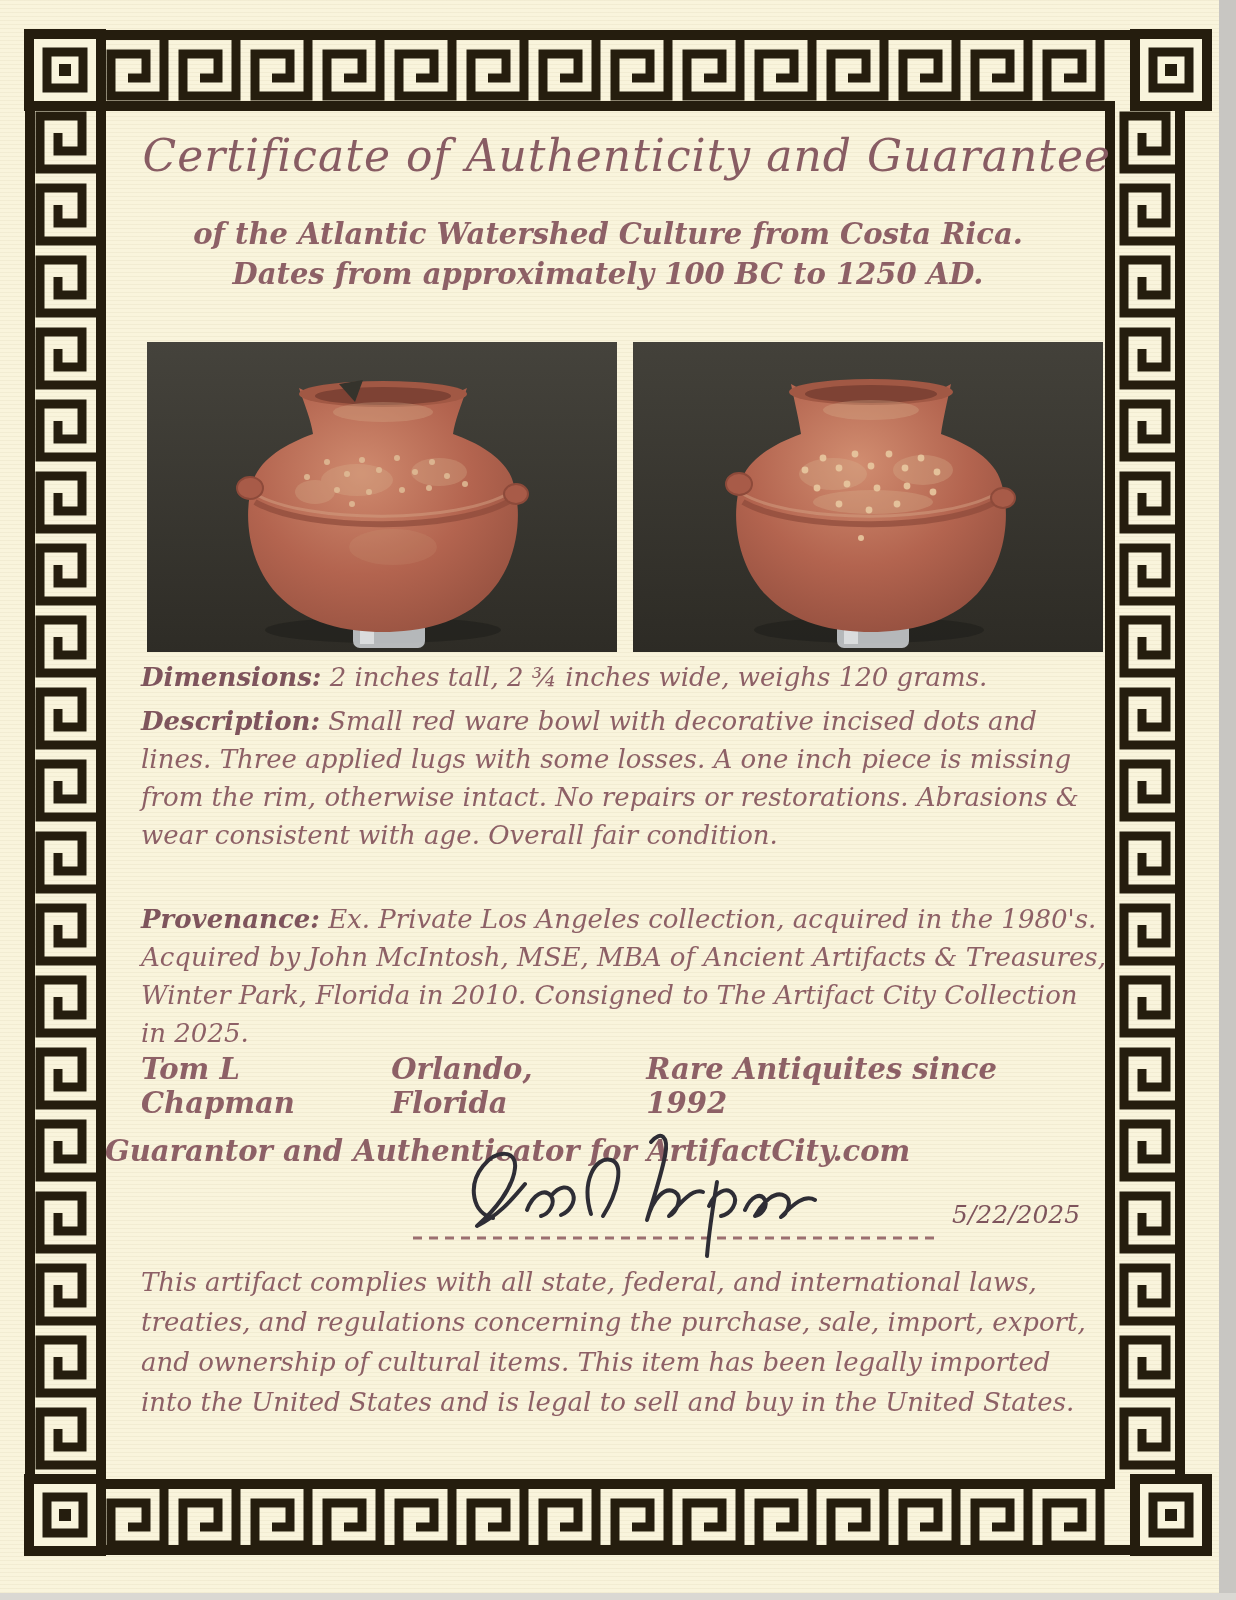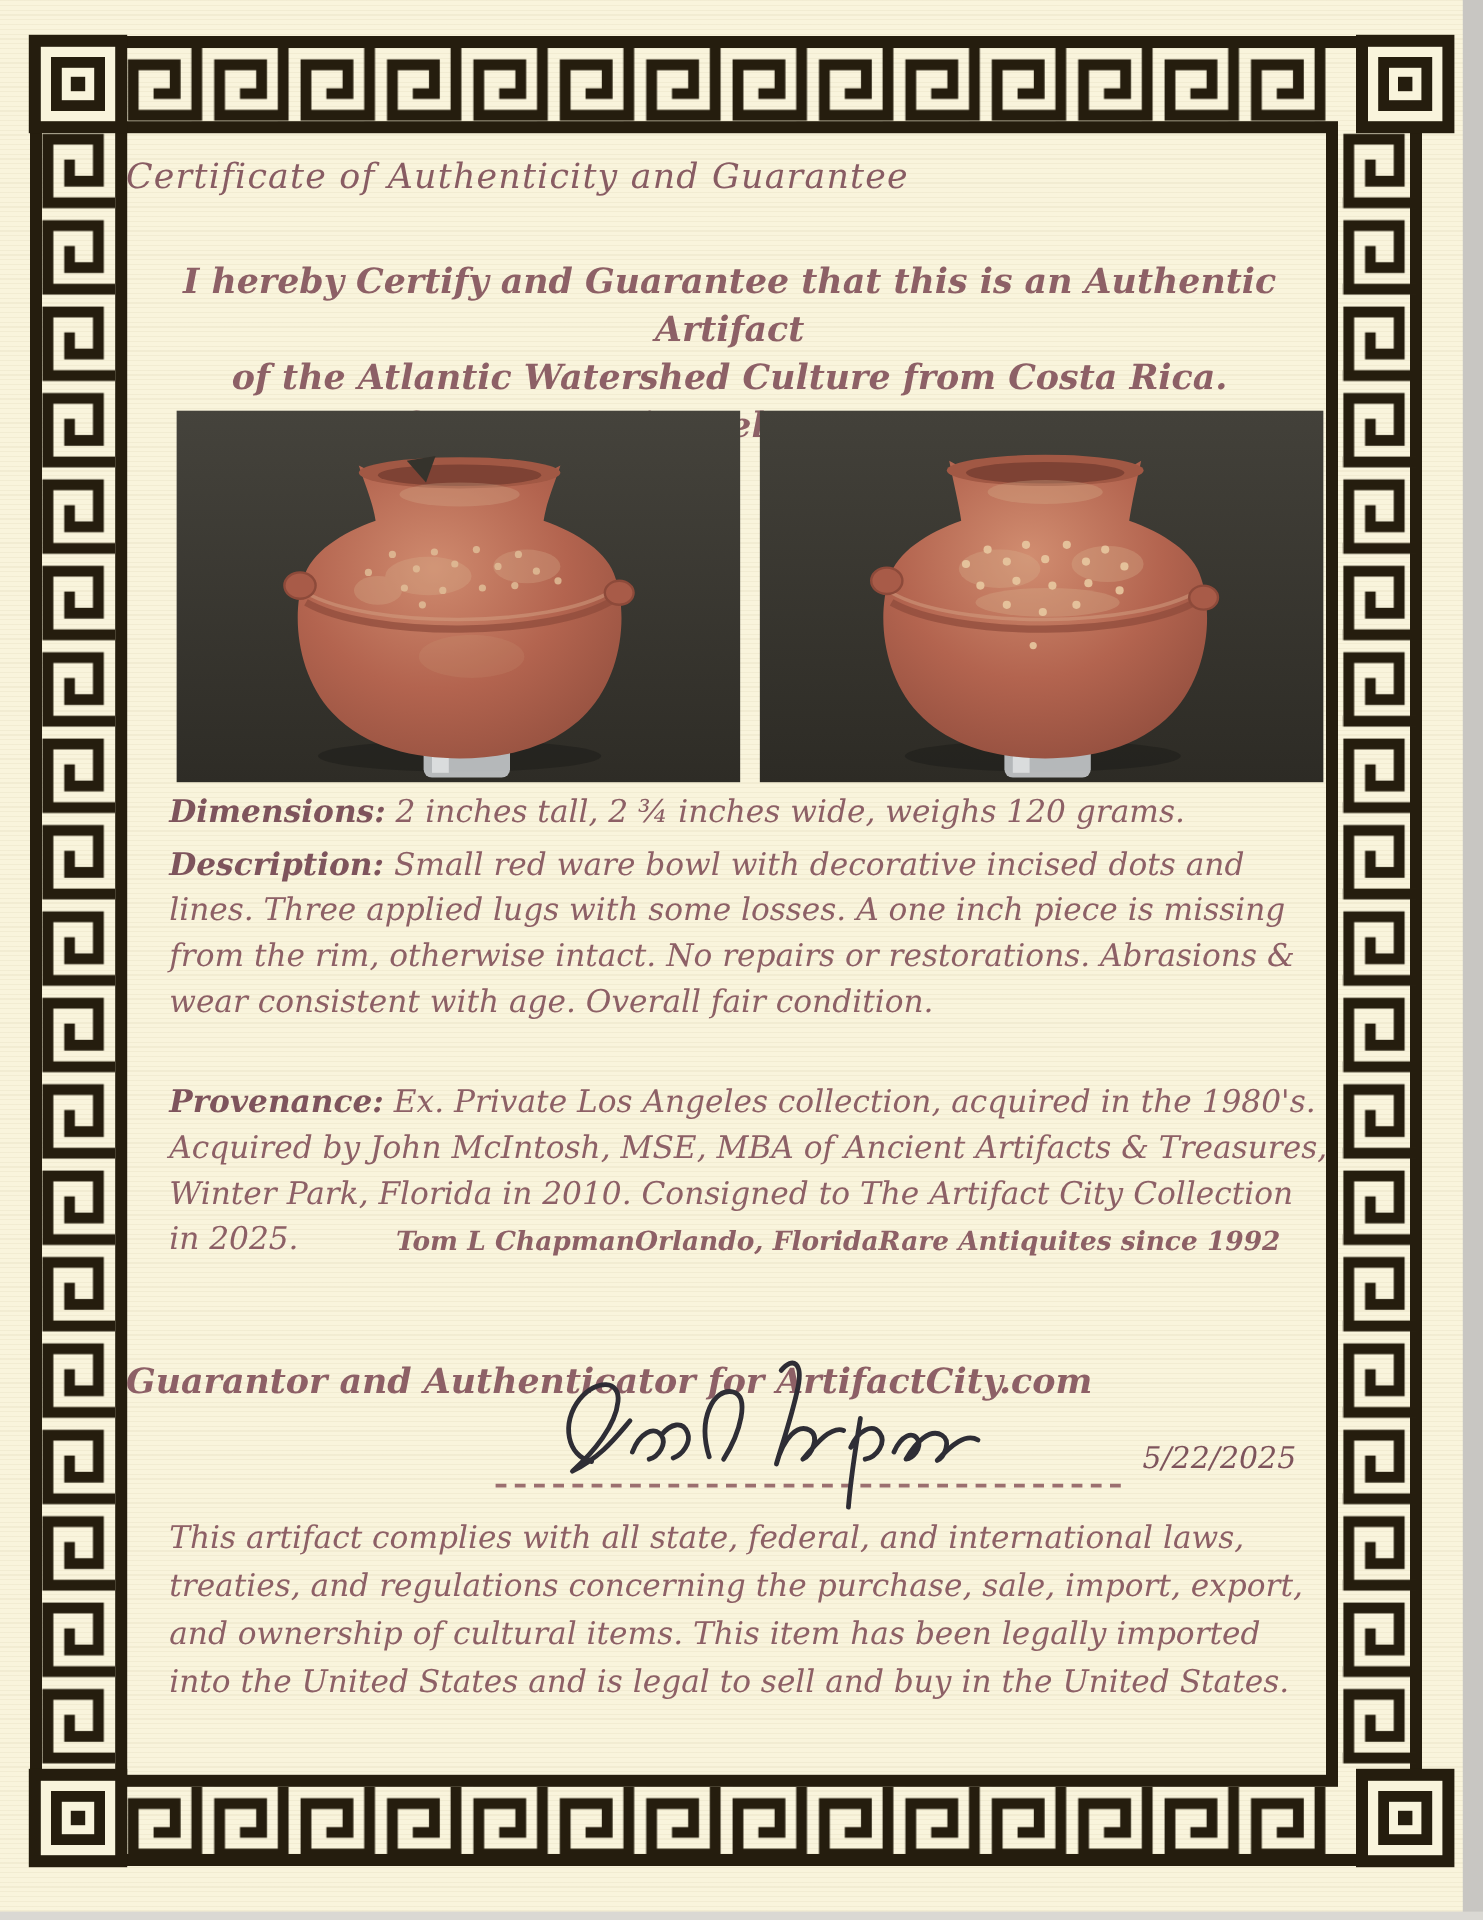--- a/index.html
+++ b/index.html
@@ -10,35 +10,35 @@
     overflow:hidden;
     font-family:"DejaVu Serif","Liberation Serif",serif;
     font-style:italic;
     color:#8d6066;
   }
   .edge-right { position:absolute; right:0; top:0; width:17px; height:100%; background:#c8c6c2; }
   .edge-bottom { position:absolute; left:0; bottom:0; width:100%; height:7px; background:#dad8d3; }
   .border-svg { position:absolute; left:0; top:0; }
   .abs { position:absolute; }
   .title {
-    left:105px; top:130px; width:1006px; text-align:left;
-    font-size:29px; font-weight:500; color:#885c63; letter-spacing:1px;
+    left:105px; top:130px; width:1006px; text-align:right;
+    font-size:44px; font-weight:500; color:#885c63; letter-spacing:1px;
   }
   .cert-block { left:105px; top:214px; width:1006px; text-align:center;
     font-size:29px; font-weight:bold; line-height:40px; color:#8d6066; }
   .photo { position:absolute; top:342px; width:470px; height:310px; }
   .photo-left { left:147px; }
   .photo-right { left:633px; }
   .para { left:141px; width:966px; font-size:26px; line-height:38px; text-align:left; }
   .para b { font-weight:bold; color:#7e545c; }
   .p-dim  { top:658px; }
   .p-desc { top:702px; }
   .p-prov { top:900px; }
-  .sig-row { left:141px; top:1022px; width:926px; display:flex; justify-content:flex-end;
-    font-size:22px; font-weight:bold; }
+  .sig-row { left:141px; top:1052px; width:926px; display:flex; justify-content:flex-start;
+    font-size:29px; font-weight:bold; }
   .guarantor { left:105px; top:1106px; width:1006px; text-align:left; font-size:29px; font-weight:bold;margin-top:28px; }
   .signature-svg { left:395px; top:1122px; }
   .sig-date { left:952px; top:1200px; font-size:25px; font-weight:normal; color:#7e545c; }
   .legal { top:1262px; line-height:40px; }
 </style>
 </head>
 <body>
 
 <div class="page">
 
@@ -86,21 +86,20 @@
       <rect x="1165" y="1509" width="12" height="12" fill="#251d0e"></rect>
     </g>
   </svg>
 
   <div class="edge-right"></div>
   <div class="edge-bottom"></div>
 
   <div class="abs title">Certificate of Authenticity and Guarantee</div>
 
   <div class="abs cert-block">
-    <div>I hereby Certify and Guarantee that this is an Authentic Artifact</div>
     <div>of the Atlantic Watershed Culture from Costa Rica.</div>
     <div>Dates from approximately 100 BC to 1250 AD.</div>
   </div>
 
   <svg class="photo photo-left" viewBox="0 0 470 310">
     <defs>
       <linearGradient id="bgL" x1="0" y1="0" x2="0" y2="1">
         <stop offset="0" stop-color="#45433c"></stop>
           <stop offset="1" stop-color="#2e2c26"></stop>
       </linearGradient>

